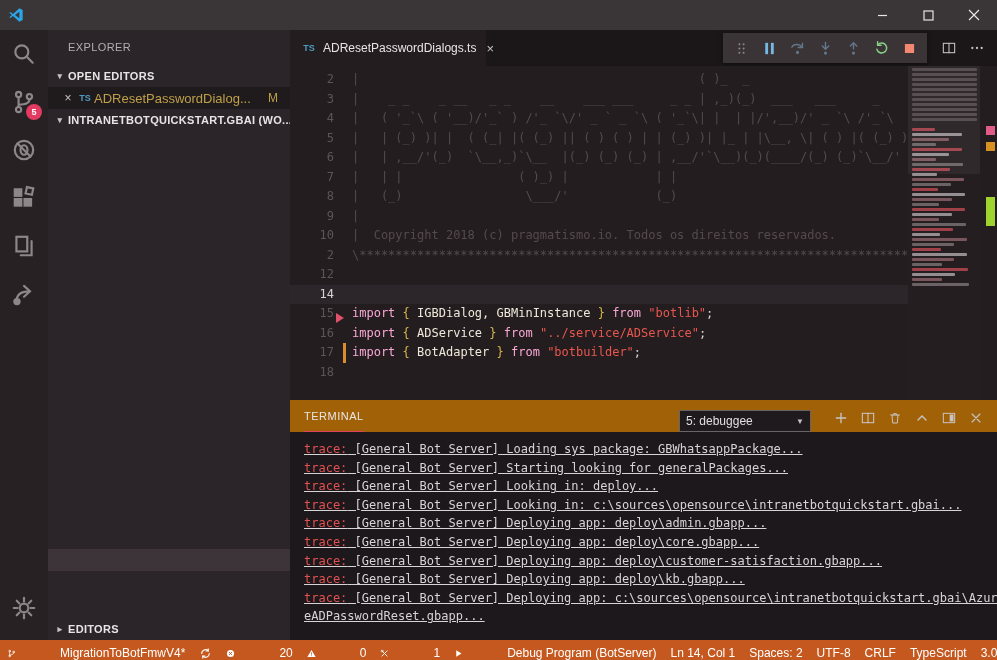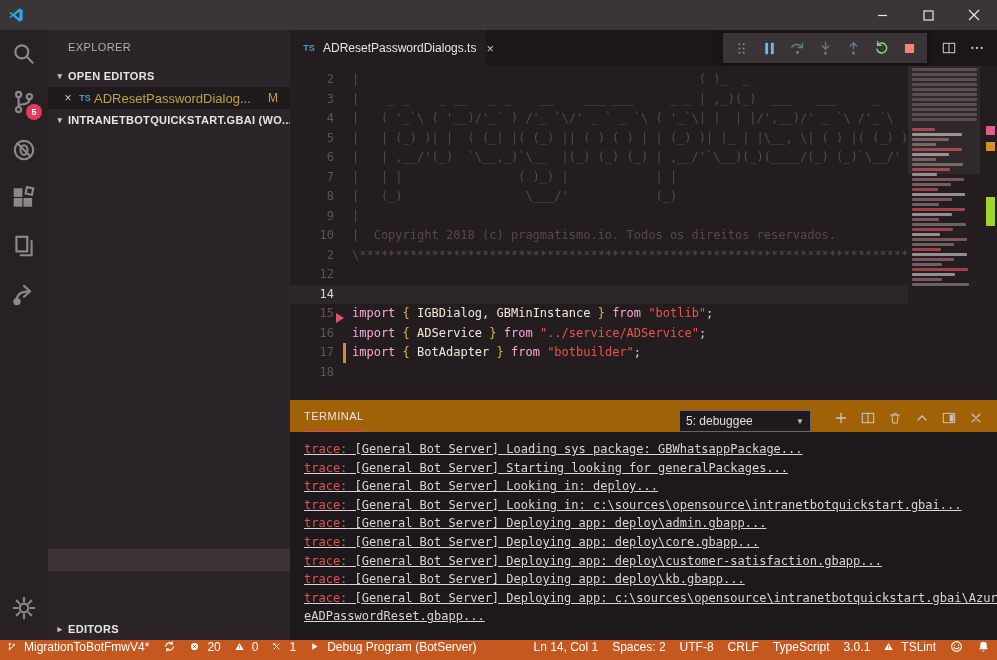--- a/index.html
+++ b/index.html
@@ -91,21 +91,21 @@
   .p-act { width:27px; height:28px; display:flex; align-items:center; justify-content:center; color:#c8c4c5; }
   .p-act svg { width:16px; height:16px; }
   .p-act.last { margin-right:8px; }
   .term { flex:1; overflow:hidden; padding:8px 0 0 14px; font-family:"DejaVu Sans Mono","Liberation Mono",monospace;
     font-size:12px; color:#d8d4d5; }
   .term .trw { height:18.6px; line-height:18.6px; white-space:pre; overflow:hidden;text-decoration:underline; }
   .term .tpre { color:#e05252; }
 
   
   .statusbar { height:20px; flex:0 0 20px; background:#c4581f; display:flex; align-items:center; color:#fff; font-size:12px; }
-  .sb-item { display:flex; align-items:flex-start; padding:0 7px; height:20px; white-space:nowrap; }
+  .sb-item { display:flex; align-items:flex-end; padding:0 7px; height:20px; white-space:nowrap;gap:36px; }
   .sb-item svg { width:13px; height:13px; margin-right:4px; }
   .sb-item.no-lbl svg { margin-right:0; }
   .sb-right { margin-left:auto; display:flex; align-items:center; }
 </style>
 </head>
 <body>
 
 <div class="window">
 
   <div class="titlebar">

